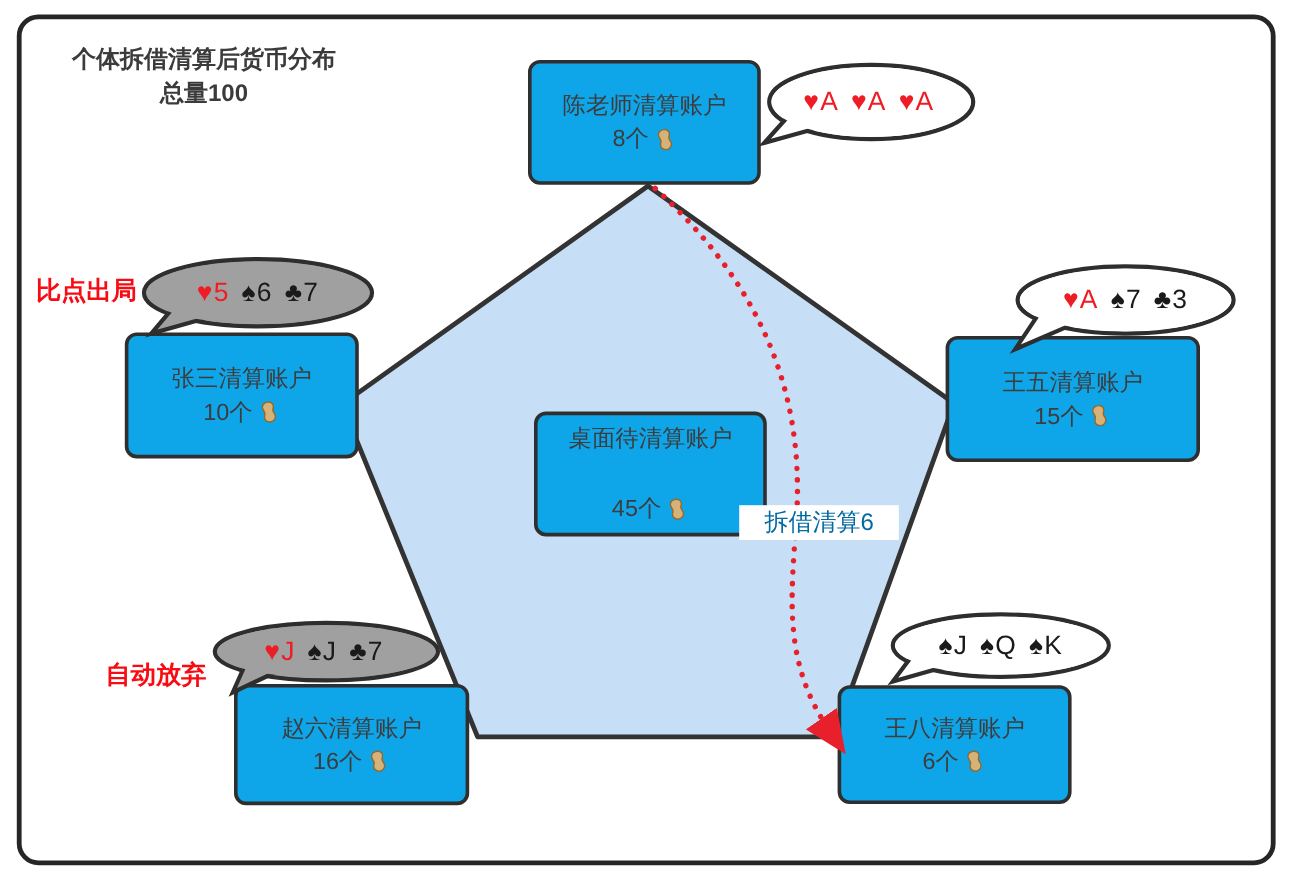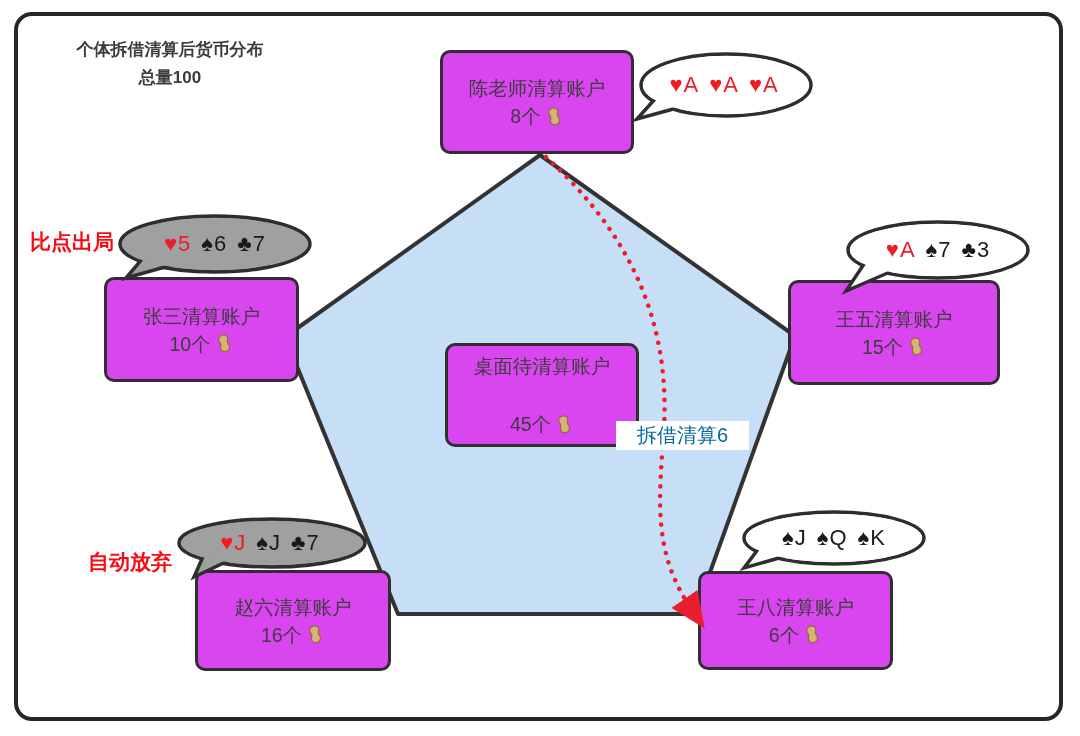--- a/index.html
+++ b/index.html
@@ -3,23 +3,23 @@
 <meta charset="utf-8">
 <style>
   html,body { margin:0; padding:0; background:#ffffff; }
   body { font-family:"Liberation Sans","DejaVu Sans",sans-serif; }
   .stage { position:relative; width:1080px; height:736px; background:#fff; overflow:hidden; }
   .frame { position:absolute; left:14px; top:12px; width:1049px; height:709px;
            border:4px solid #262626; border-radius:18px; box-sizing:border-box; }
   svg.layer { position:absolute; left:0; top:0; pointer-events:none; }
 
   .title { position:absolute; left:36px; top:36px; width:268px; text-align:center;
-           font-weight:bold; font-size:17px; line-height:28px; color:#3b3b3b; }
+           font-weight:bold; font-size:20px; line-height:28px; color:#3b3b3b; }
 
-  .node { position:absolute; box-sizing:border-box; background:#d946ef;
+  .node { position:absolute; box-sizing:border-box; background:#0ea5e9;
           border:3.5px solid #2f2f2f; border-radius:10px;
           display:flex; flex-direction:column; align-items:center; justify-content:center;
           font-size:19.5px; line-height:28px; color:#3d3d3d; }
   .node .count-line { display:flex; align-items:center; gap:2px; }
   .peanut { display:inline-block; }
 
   .status { position:absolute; font-size:21px; font-weight:bold; color:#f80b12; }
 
   .cards { position:absolute; transform:translate(-50%,-50%);
            display:flex; gap:10px; font-size:22px; white-space:nowrap; }

